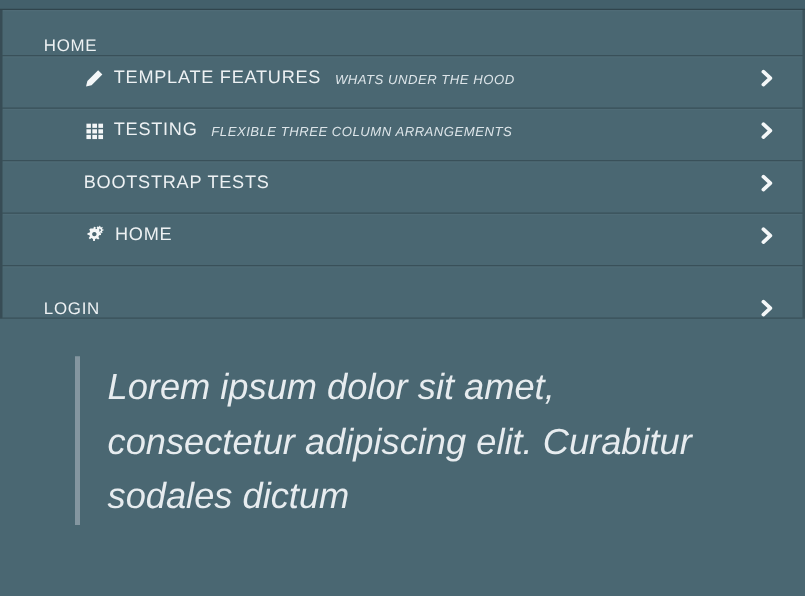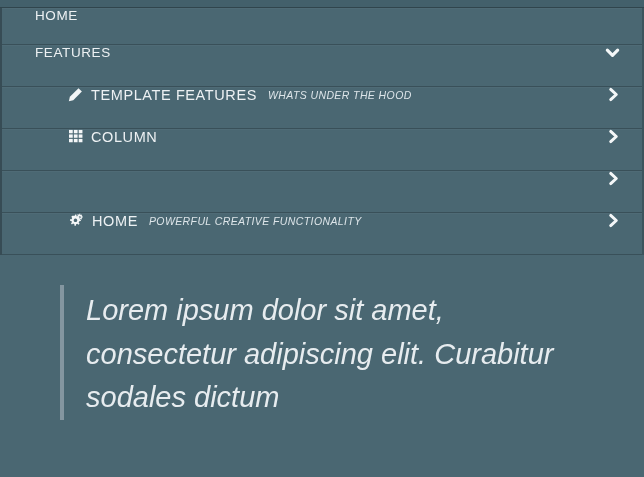--- a/index.html
+++ b/index.html
@@ -14,21 +14,21 @@
     background:#43606b;
     border-bottom:1px solid rgba(0,0,0,0.28);
   }
   .menu {
     border-left:2px solid rgba(0,0,0,0.25);
     border-right:2px solid rgba(0,0,0,0.18);
   }
   .row {
     position:relative;
     display:flex;
-    align-items:flex-start;
+    align-items:flex-end;
     border-bottom:1px solid rgba(0,0,0,0.22);
     box-shadow:inset 0 1px 0 rgba(255,255,255,0.03);
     cursor:pointer;
   }
   .row.top    { height:42px; padding:0 22px 0 33px; }
   .row.first  { height:37px; }
   .row.sub    { height:42px; padding:0 22px 16px 65px; }
   .label {
     font-size:13.5px;
     letter-spacing:0.6px;
@@ -77,28 +77,20 @@
 <body>
 
 <div class="top-strip"></div>
 
 <nav class="menu">
 
   <div class="row top first">
     <span class="label">HOME</span>
   </div>
 
-  <div class="row top">
-    <span class="label">FEATURES</span>
-    <span class="chev">
-      <svg width="15" height="15" viewBox="0 0 16 16">
-          <path d="M2.5 5.5 L8 11 L13.5 5.5" stroke="#f4f7f8" stroke-width="3.4" fill="none" stroke-linecap="round" stroke-linejoin="round"></path>
-        </svg>
-    </span>
-  </div>
 
   <div class="row sub">
     <span class="icon">
       <svg width="15" height="15" viewBox="0 0 16 16">
           <path d="M11.2 1.2 L14.8 4.8 L5.6 14 L0.9 15.1 L2 10.4 Z" fill="#f4f7f8"></path>
         </svg>
     </span>
     <span class="label">TEMPLATE FEATURES</span>
     <span class="subtitle">WHATS UNDER THE HOOD</span>
     <span class="chev">
@@ -117,54 +109,63 @@
             <rect x="10.4" y="1" width="4" height="3.6"></rect>
           <rect x="0" y="5.8" width="4" height="3.6"></rect>
             <rect x="5.2" y="5.8" width="4" height="3.6"></rect>
             <rect x="10.4" y="5.8" width="4" height="3.6"></rect>
           <rect x="0" y="10.6" width="4" height="3.6"></rect>
             <rect x="5.2" y="10.6" width="4" height="3.6"></rect>
             <rect x="10.4" y="10.6" width="4" height="3.6"></rect>
         </g>
       </svg>
     </span>
-    <span class="label">COLUMN</span>
+    <span class="label">TESTING</span>
+    <span class="subtitle">FLEXIBLE THREE COLUMN ARRANGEMENTS</span>
     <span class="chev">
       <svg width="13" height="15" viewBox="0 0 14 16">
           <path d="M4 2.5 L10 8 L4 13.5" stroke="#f4f7f8" stroke-width="3.2" fill="none" stroke-linecap="round" stroke-linejoin="round"></path>
         </svg>
     </span>
   </div>
 
   <div class="row sub">
+    <span class="label">BOOTSTRAP TESTS</span>
     <span class="chev">
       <svg width="13" height="15" viewBox="0 0 14 16">
           <path d="M4 2.5 L10 8 L4 13.5" stroke="#f4f7f8" stroke-width="3.2" fill="none" stroke-linecap="round" stroke-linejoin="round"></path>
         </svg>
     </span>
   </div>
 
   <div class="row sub">
     <span class="icon gearwrap">
       <svg width="18" height="16" viewBox="0 0 20 18">
         <g fill="#f4f7f8">
           <path d="M7 3.2 L8.6 3.2 L9 1.6 L10.6 1.9 L10.5 3.6 L11.9 4.4 L13.2 3.4 L14.3 4.6 L13.2 5.8 L13.8 7.3 L15.5 7.5 L15.4 9.1 L13.7 9.3 L13 10.7 L14 12 L12.8 13.1 L11.5 12.1 L10.1 12.7 L9.9 14.4 L8.3 14.3 L8.2 12.6 L6.8 11.8 L5.4 12.8 L4.3 11.6 L5.4 10.4 L4.9 8.9 L3.2 8.7 L3.3 7.1 L5 6.9 L5.7 5.5 L4.7 4.2 L5.9 3.1 Z M9.4 6.2 a2 2 0 1 0 0.01 0 Z"></path>
           <path d="M15.2 0.4 L16.2 0.4 L16.5 -0.6 L17.5 -0.4 L17.4 0.7 L18.3 1.2 L19.1 0.5 L19.8 1.3 L19.1 2 L19.5 3 L20.6 3.1 L20.5 4.1 L19.4 4.2 L19 5.1 L19.6 6 L18.9 6.7 L18 6 L17.1 6.4 L17 7.5 L16 7.4 L15.9 6.3 L15 5.8 L14.1 6.4 L13.4 5.7 L14.1 4.9 L13.8 3.9 L12.7 3.8 L12.8 2.8 L13.9 2.7 L14.3 1.8 L13.7 0.9 L14.4 0.2 Z M16.6 2.4 a1.3 1.3 0 1 0 0.01 0 Z" transform="translate(-1.2,1.2) scale(0.92)"></path>
         </g>
       </svg>
     </span>
     <span class="label">HOME</span>
-    <span class="subtitle">POWERFUL CREATIVE FUNCTIONALITY</span>
     <span class="chev">
       <svg width="13" height="15" viewBox="0 0 14 16">
           <path d="M4 2.5 L10 8 L4 13.5" stroke="#f4f7f8" stroke-width="3.2" fill="none" stroke-linecap="round" stroke-linejoin="round"></path>
         </svg>
     </span>
   </div>
 
 
 
+  <div class="row top">
+    <span class="label">LOGIN</span>
+    <span class="chev">
+      <svg width="13" height="15" viewBox="0 0 14 16">
+          <path d="M4 2.5 L10 8 L4 13.5" stroke="#f4f7f8" stroke-width="3.2" fill="none" stroke-linecap="round" stroke-linejoin="round"></path>
+        </svg>
+    </span>
+  </div>
 
 </nav>
 
 <main class="content">
   <blockquote>Lorem ipsum dolor sit amet, consectetur adipiscing elit. Curabitur sodales dictum</blockquote>
 </main>
 
 </body></html>

